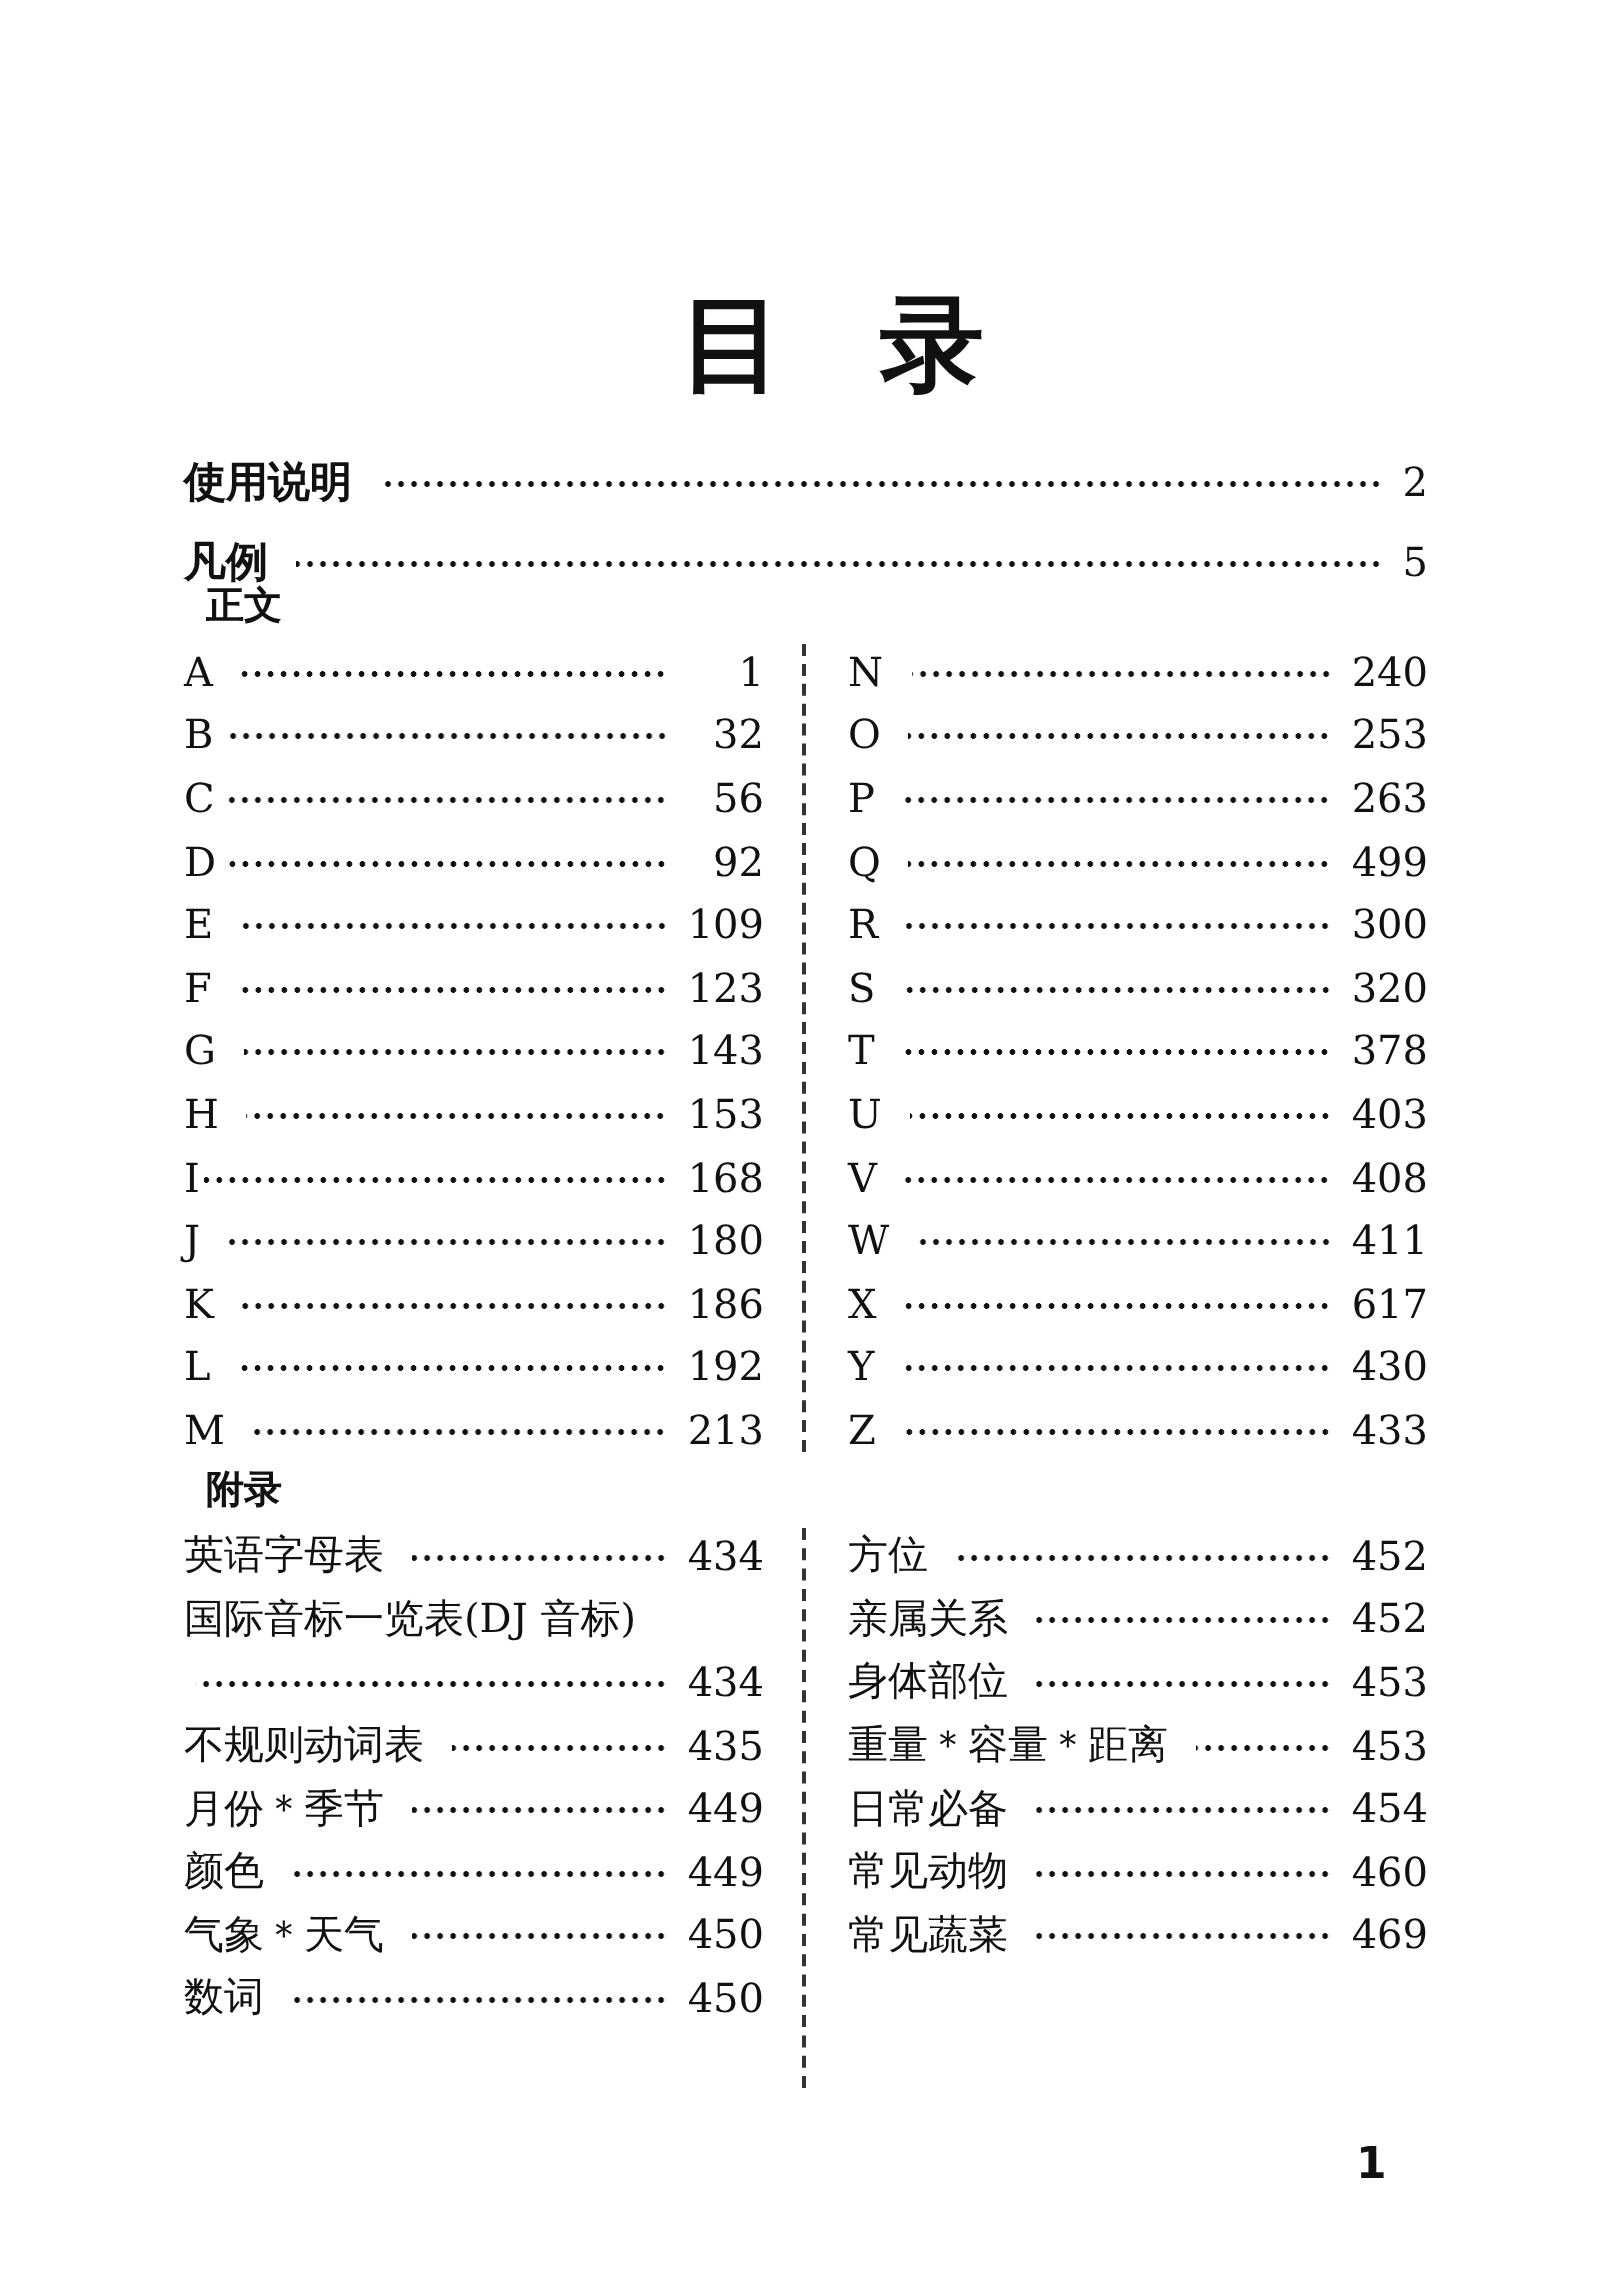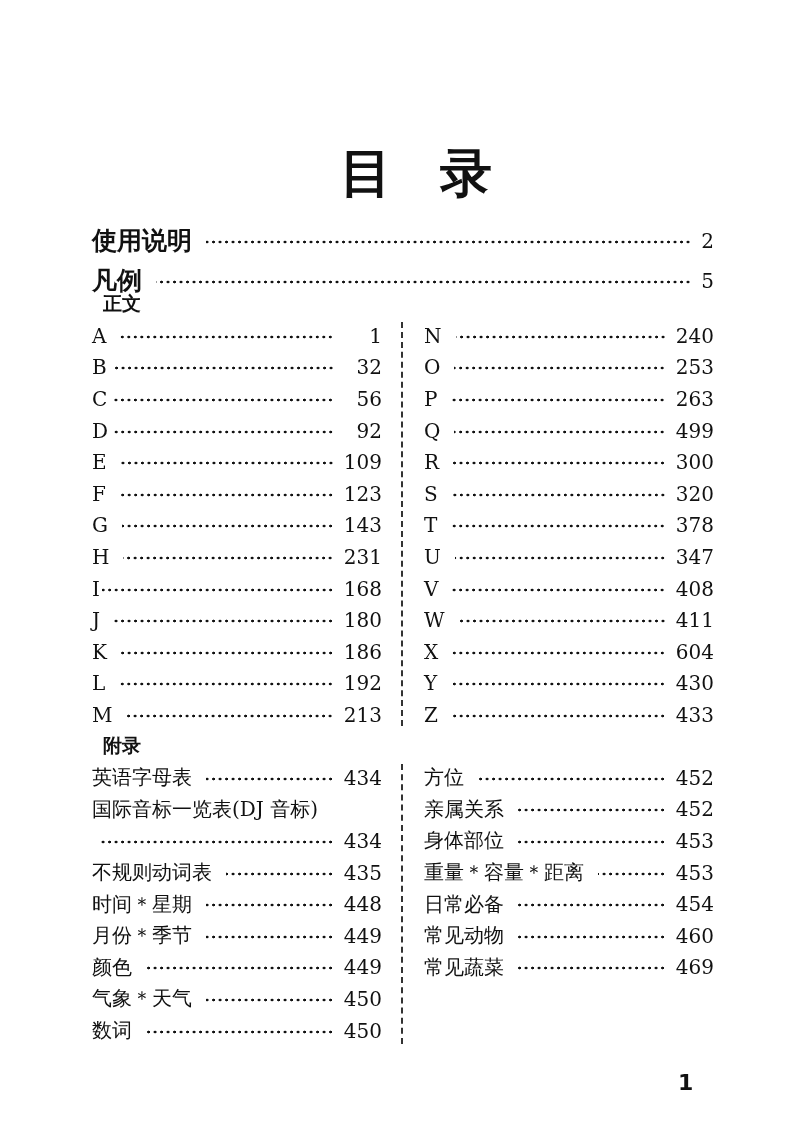--- a/index.html
+++ b/index.html
@@ -43,21 +43,21 @@
       left: 103px;
       height: 31px;
       line-height: 31px;
       font-family: "DejaVu Sans", "Liberation Sans", sans-serif;
       font-weight: bold;
       font-size: 19px;
     }
     .bold-label {
       font-family: "DejaVu Sans", "Liberation Sans", sans-serif;
       font-weight: bold;
-      font-size: 25px;
+      font-size: 21px;
       white-space: nowrap;
     }
     .label {
       white-space: nowrap;
       font-size: 20px;
     }
     .leader {
       flex: 1;
       height: 4px;
       margin: 0 10px 0 14px;
@@ -153,21 +153,21 @@
       <span class="page-num">123</span>
     </div>
   <div class="row">
       <span class="label">G</span>
       <span class="leader"></span>
       <span class="page-num">143</span>
     </div>
   <div class="row">
       <span class="label">H</span>
       <span class="leader"></span>
-      <span class="page-num">231</span>
+      <span class="page-num">153</span>
     </div>
   <div class="row">
       <span class="label">I</span>
       <span class="leader tight" style="margin-left:2px;"></span>
       <span class="page-num">168</span>
     </div>
   <div class="row">
       <span class="label">J</span>
       <span class="leader"></span>
       <span class="page-num">180</span>
@@ -223,36 +223,36 @@
       <span class="page-num">320</span>
     </div>
   <div class="row">
       <span class="label">T</span>
       <span class="leader"></span>
       <span class="page-num">378</span>
     </div>
   <div class="row">
       <span class="label">U</span>
       <span class="leader"></span>
-      <span class="page-num">347</span>
+      <span class="page-num">403</span>
     </div>
   <div class="row">
       <span class="label">V</span>
       <span class="leader"></span>
       <span class="page-num">408</span>
     </div>
   <div class="row">
       <span class="label">W</span>
       <span class="leader"></span>
       <span class="page-num">411</span>
     </div>
   <div class="row">
       <span class="label">X</span>
       <span class="leader"></span>
-      <span class="page-num">604</span>
+      <span class="page-num">617</span>
     </div>
   <div class="row">
       <span class="label">Y</span>
       <span class="leader"></span>
       <span class="page-num">430</span>
     </div>
   <div class="row">
       <span class="label">Z</span>
       <span class="leader"></span>
       <span class="page-num">433</span>
@@ -273,25 +273,20 @@
   <div class="row">
       <span class="leader" style="margin-left:6px;"></span>
       <span class="page-num">434</span>
     </div>
   <div class="row">
       <span class="label">不规则动词表</span>
       <span class="leader"></span>
       <span class="page-num">435</span>
     </div>
   <div class="row">
-      <span class="label">时间＊星期</span>
-      <span class="leader"></span>
-      <span class="page-num">448</span>
-    </div>
-  <div class="row">
       <span class="label">月份＊季节</span>
       <span class="leader"></span>
       <span class="page-num">449</span>
     </div>
   <div class="row">
       <span class="label">颜色</span>
       <span class="leader"></span>
       <span class="page-num">449</span>
     </div>
   <div class="row">

